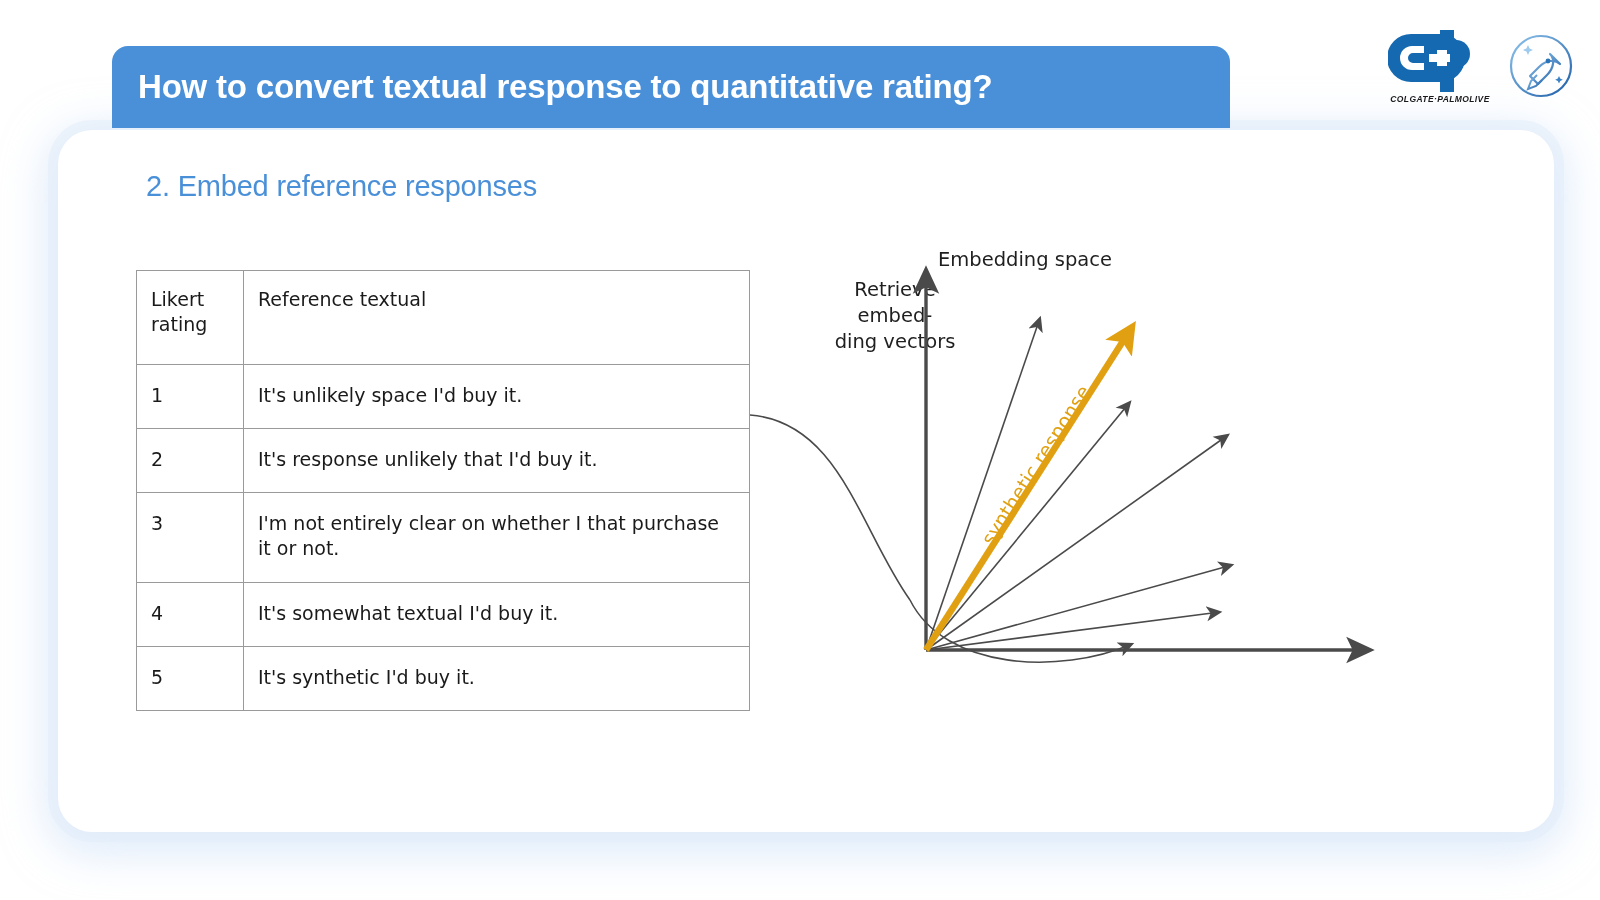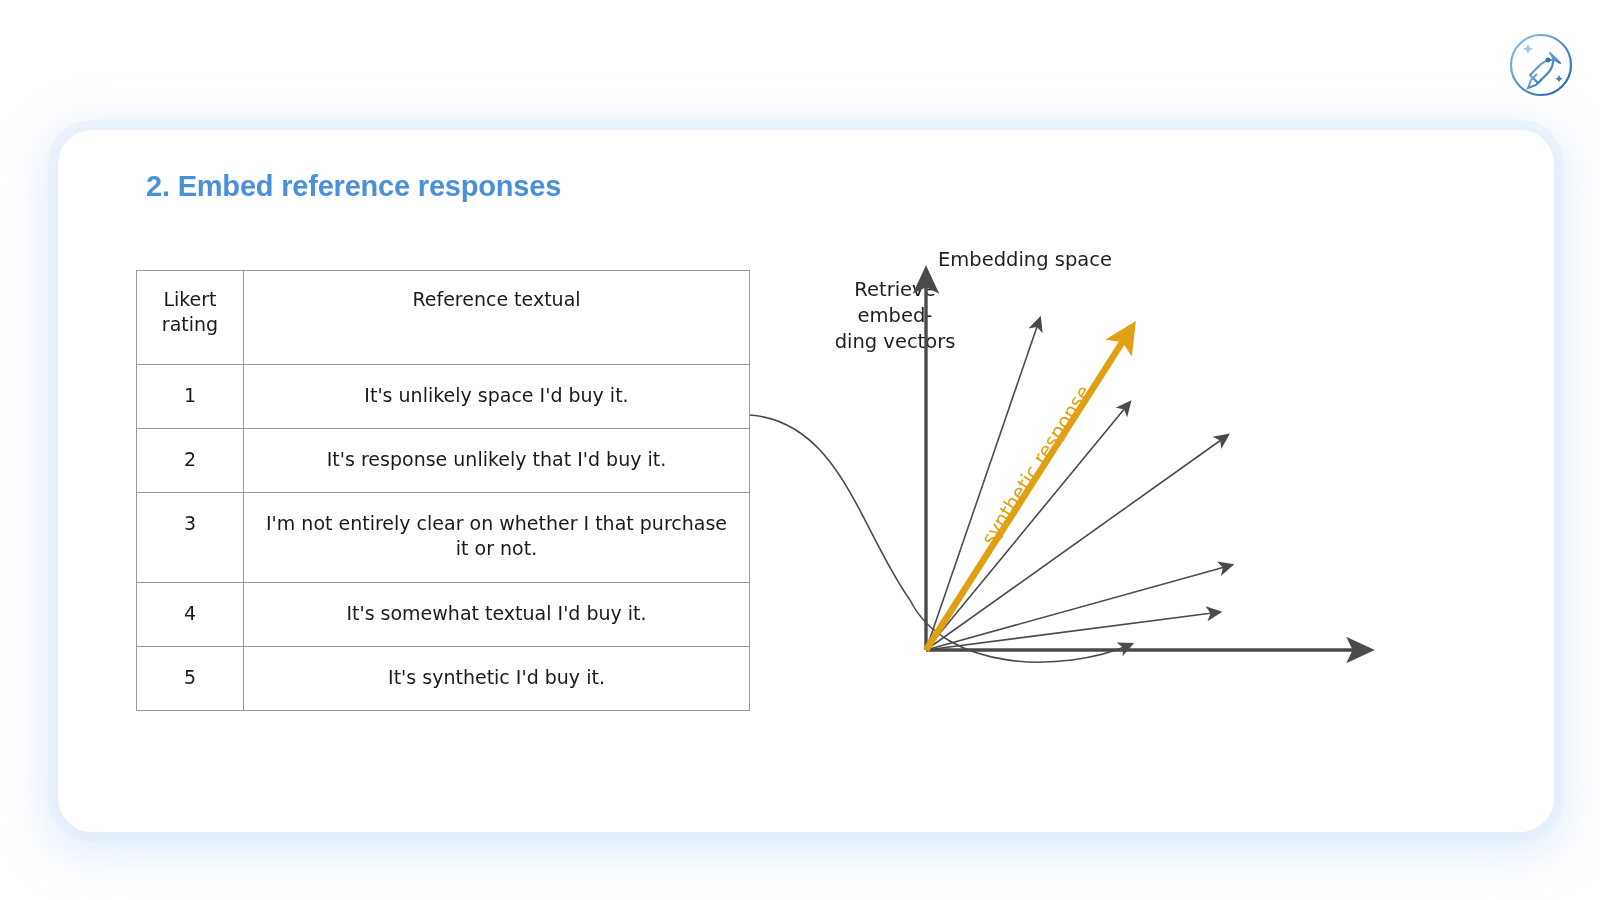--- a/index.html
+++ b/index.html
@@ -64,35 +64,35 @@
   }
   .rocket-badge { width: 74px; height: 74px; }
 
   
   .subtitle {
     position: absolute;
     left: 146px; top: 170px;
     color: #4a90d9;
     font-family: "Liberation Sans", sans-serif;
     font-size: 29px;
-    font-weight: bold;
+    font-weight: normal;
     letter-spacing: -0.2px;
   }
 
   
   .likert-table {
     position: absolute;
     left: 136px; top: 270px;
     width: 614px;
     border-collapse: collapse;
     background: #ffffff;
   }
   .likert-table td, .likert-table th {
     border: 1px solid #9a9a9a;
-    text-align: center;
+    text-align: left;
     vertical-align: top;
     font-family: "DejaVu Sans", sans-serif;
     font-weight: normal;
     color: #1a1a1a;
     font-size: 19px;
     line-height: 1.33;
   }
   .likert-table th { padding: 16px 14px 26px 14px; }
   .likert-table td { padding: 18px 14px 20px 14px; }
   .col-rating { width: 107px; }
@@ -115,23 +115,44 @@
     fill: #e0a012;
   }
 </style>
 </head>
 <body>
 
 <div class="stage">
 
   <div class="card"></div>
 
+  <div class="header-bar">
+    <div class="header-title">How to convert textual response to quantitative rating?</div>
+  </div>
 
   <div class="logo-wrap">
 
+    <div class="cp-logo">
+      <svg width="104" height="68" viewBox="0 0 104 68">
+        <g fill="#1569b0">
+          <path d="M23 6 h30 a24 24 0 0 1 0 48 h-30 a24 24 0 0 1 0 -48 z"></path>
+          <path d="M52 2 h14 v62 h-14 z"></path>
+          <rect x="46" y="24" width="34" height="12" rx="6"></rect>
+        </g>
+        <g fill="#ffffff">
+          <path d="M24 18 a12 12 0 0 0 0 24 h12 v-7 h-11 a5 5 0 0 1 0 -10 h11 v-7 z"></path>
+          <rect x="49" y="22" width="10" height="16"></rect>
+          <rect x="41" y="26" width="26" height="8"></rect>
+        </g>
+        <g fill="#1569b0">
+          <path d="M62 12 h6 a14 14 0 0 1 0 28 h-6 z"></path>
+        </g>
+      </svg>
+      <div class="cp-wordmark">COLGATE·PALMOLIVE</div>
+    </div>
 
     <svg class="rocket-badge" viewBox="0 0 74 74">
       <defs>
         <linearGradient id="rg" x1="0" y1="0" x2="1" y2="1">
           <stop offset="0%" stop-color="#8fc3ea"></stop>
           <stop offset="100%" stop-color="#1f5fa8"></stop>
         </linearGradient>
       </defs>
       <circle cx="37" cy="37" r="30" fill="none" stroke="url(#rg)" stroke-width="2.2"></circle>
       <path d="M46 25 c5 5 4 14 -3 21 l-9 9 -4 -4 -4 -4 9 -9 c7 -7 16 -8 21 -3 z" fill="none" stroke="url(#rg)" stroke-width="2.2" stroke-linejoin="round"></path>

